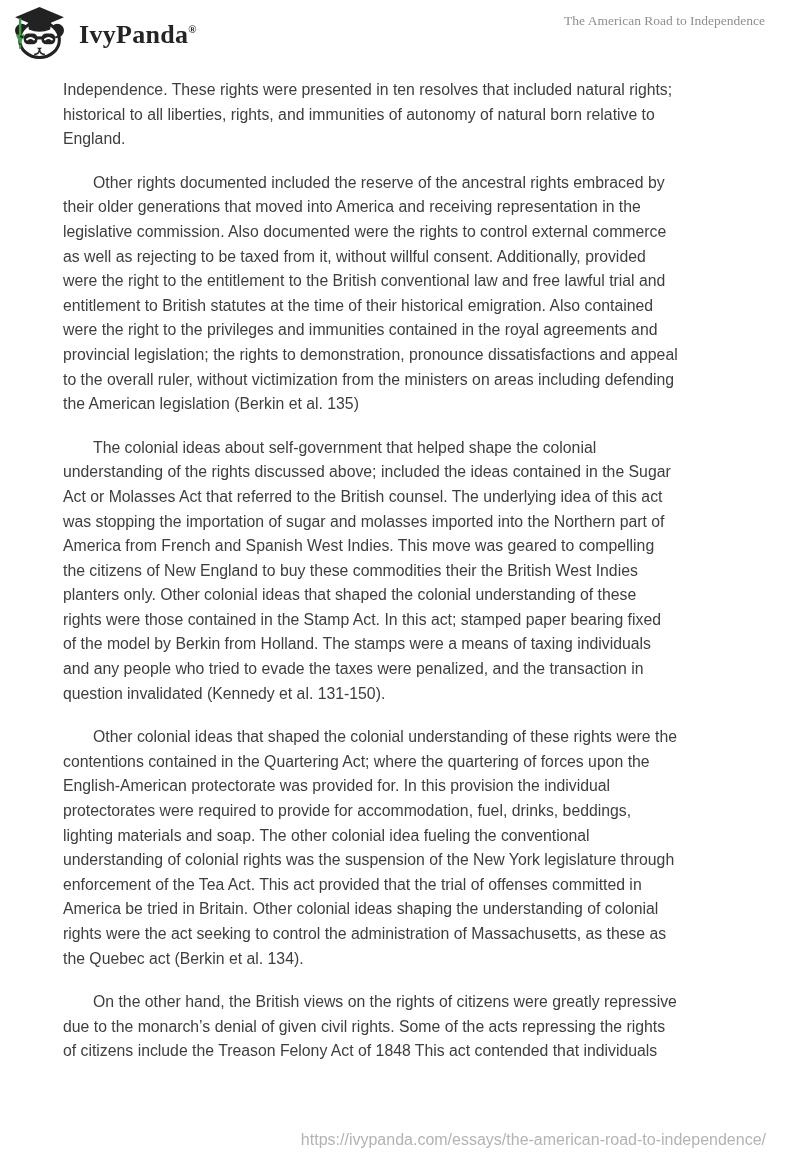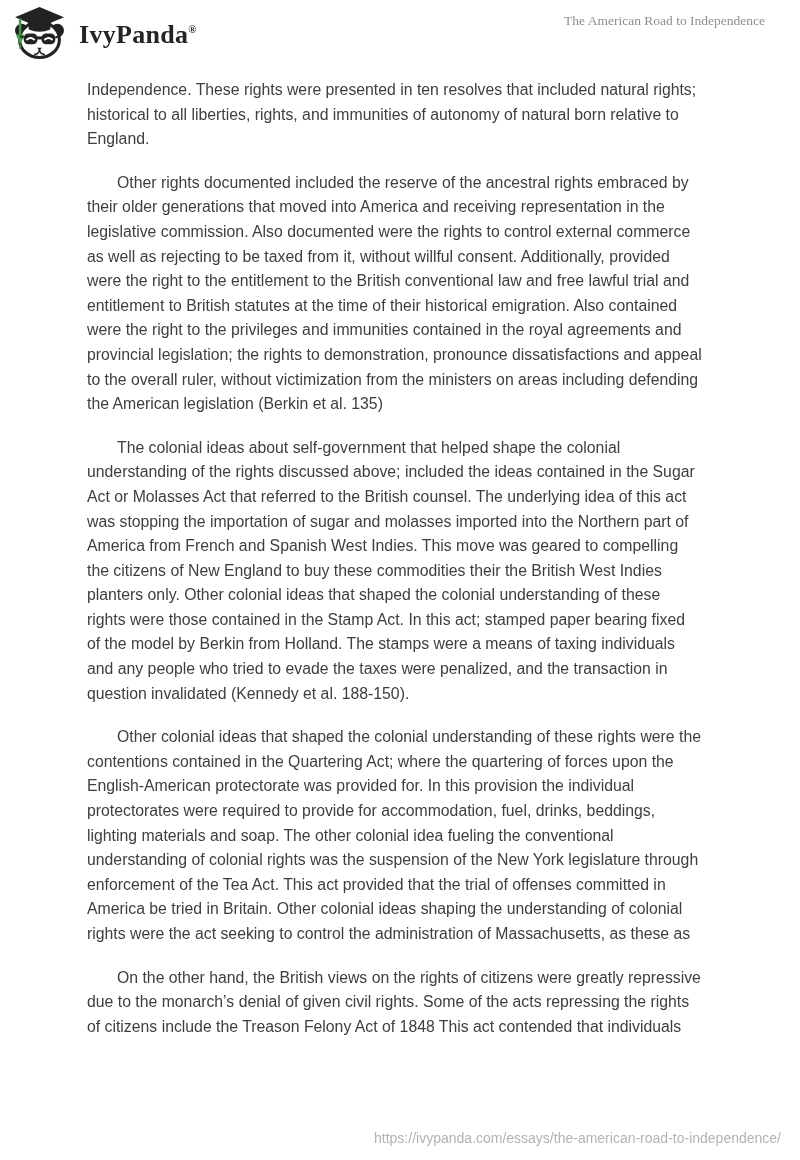--- a/index.html
+++ b/index.html
@@ -42,29 +42,28 @@
     left: 63px;
     width: 700px;
     color: #3e3e3e;
     font-size: 15.8px;
   }
   .paragraph { margin-bottom: 19px; }
   .text-line {
     height: 24.6px;
     line-height: 24.6px;
     white-space: pre;
-    margin-left: 24px;
   }
   .paragraph.indent .text-line:first-child { text-indent: 30px; }
   
   .footer-url {
     position: absolute;
     top: 1130px;
-    right: 19px;
-    font-size: 14px;
+    right: 34px;
+    font-size: 16px;
     color: #b3b3b3;
     line-height: 1.2;
   }
 </style>
 </head>
 <body>
 
 <div class="page">
 
   <div class="header">
@@ -126,32 +125,33 @@
         <div class="text-line">The colonial ideas about self-government that helped shape the colonial</div>
         <div class="text-line">understanding of the rights discussed above; included the ideas contained in the Sugar</div>
         <div class="text-line">Act or Molasses Act that referred to the British counsel. The underlying idea of this act</div>
         <div class="text-line">was stopping the importation of sugar and molasses imported into the Northern part of</div>
         <div class="text-line">America from French and Spanish West Indies. This move was geared to compelling</div>
         <div class="text-line">the citizens of New England to buy these commodities their the British West Indies</div>
         <div class="text-line">planters only. Other colonial ideas that shaped the colonial understanding of these</div>
         <div class="text-line">rights were those contained in the Stamp Act. In this act; stamped paper bearing fixed</div>
         <div class="text-line">of the model by Berkin from Holland. The stamps were a means of taxing individuals</div>
         <div class="text-line">and any people who tried to evade the taxes were penalized, and the transaction in</div>
-        <div class="text-line">question invalidated (Kennedy et al. 188-150).</div>
+        <div class="text-line">question invalidated (Kennedy et al. 131-150).</div>
       </div>
       <div class="paragraph indent">
         <div class="text-line">Other colonial ideas that shaped the colonial understanding of these rights were the</div>
         <div class="text-line">contentions contained in the Quartering Act; where the quartering of forces upon the</div>
         <div class="text-line">English-American protectorate was provided for. In this provision the individual</div>
         <div class="text-line">protectorates were required to provide for accommodation, fuel, drinks, beddings,</div>
         <div class="text-line">lighting materials and soap. The other colonial idea fueling the conventional</div>
         <div class="text-line">understanding of colonial rights was the suspension of the New York legislature through</div>
         <div class="text-line">enforcement of the Tea Act. This act provided that the trial of offenses committed in</div>
         <div class="text-line">America be tried in Britain. Other colonial ideas shaping the understanding of colonial</div>
         <div class="text-line">rights were the act seeking to control the administration of Massachusetts, as these as</div>
+        <div class="text-line">the Quebec act (Berkin et al. 134).</div>
       </div>
       <div class="paragraph indent">
         <div class="text-line">On the other hand, the British views on the rights of citizens were greatly repressive</div>
         <div class="text-line">due to the monarch’s denial of given civil rights. Some of the acts repressing the rights</div>
         <div class="text-line">of citizens include the Treason Felony Act of 1848 This act contended that individuals</div>
       </div>
     </div>
 
   <div class="footer-url">https://ivypanda.com/essays/the-american-road-to-independence/</div>
 

